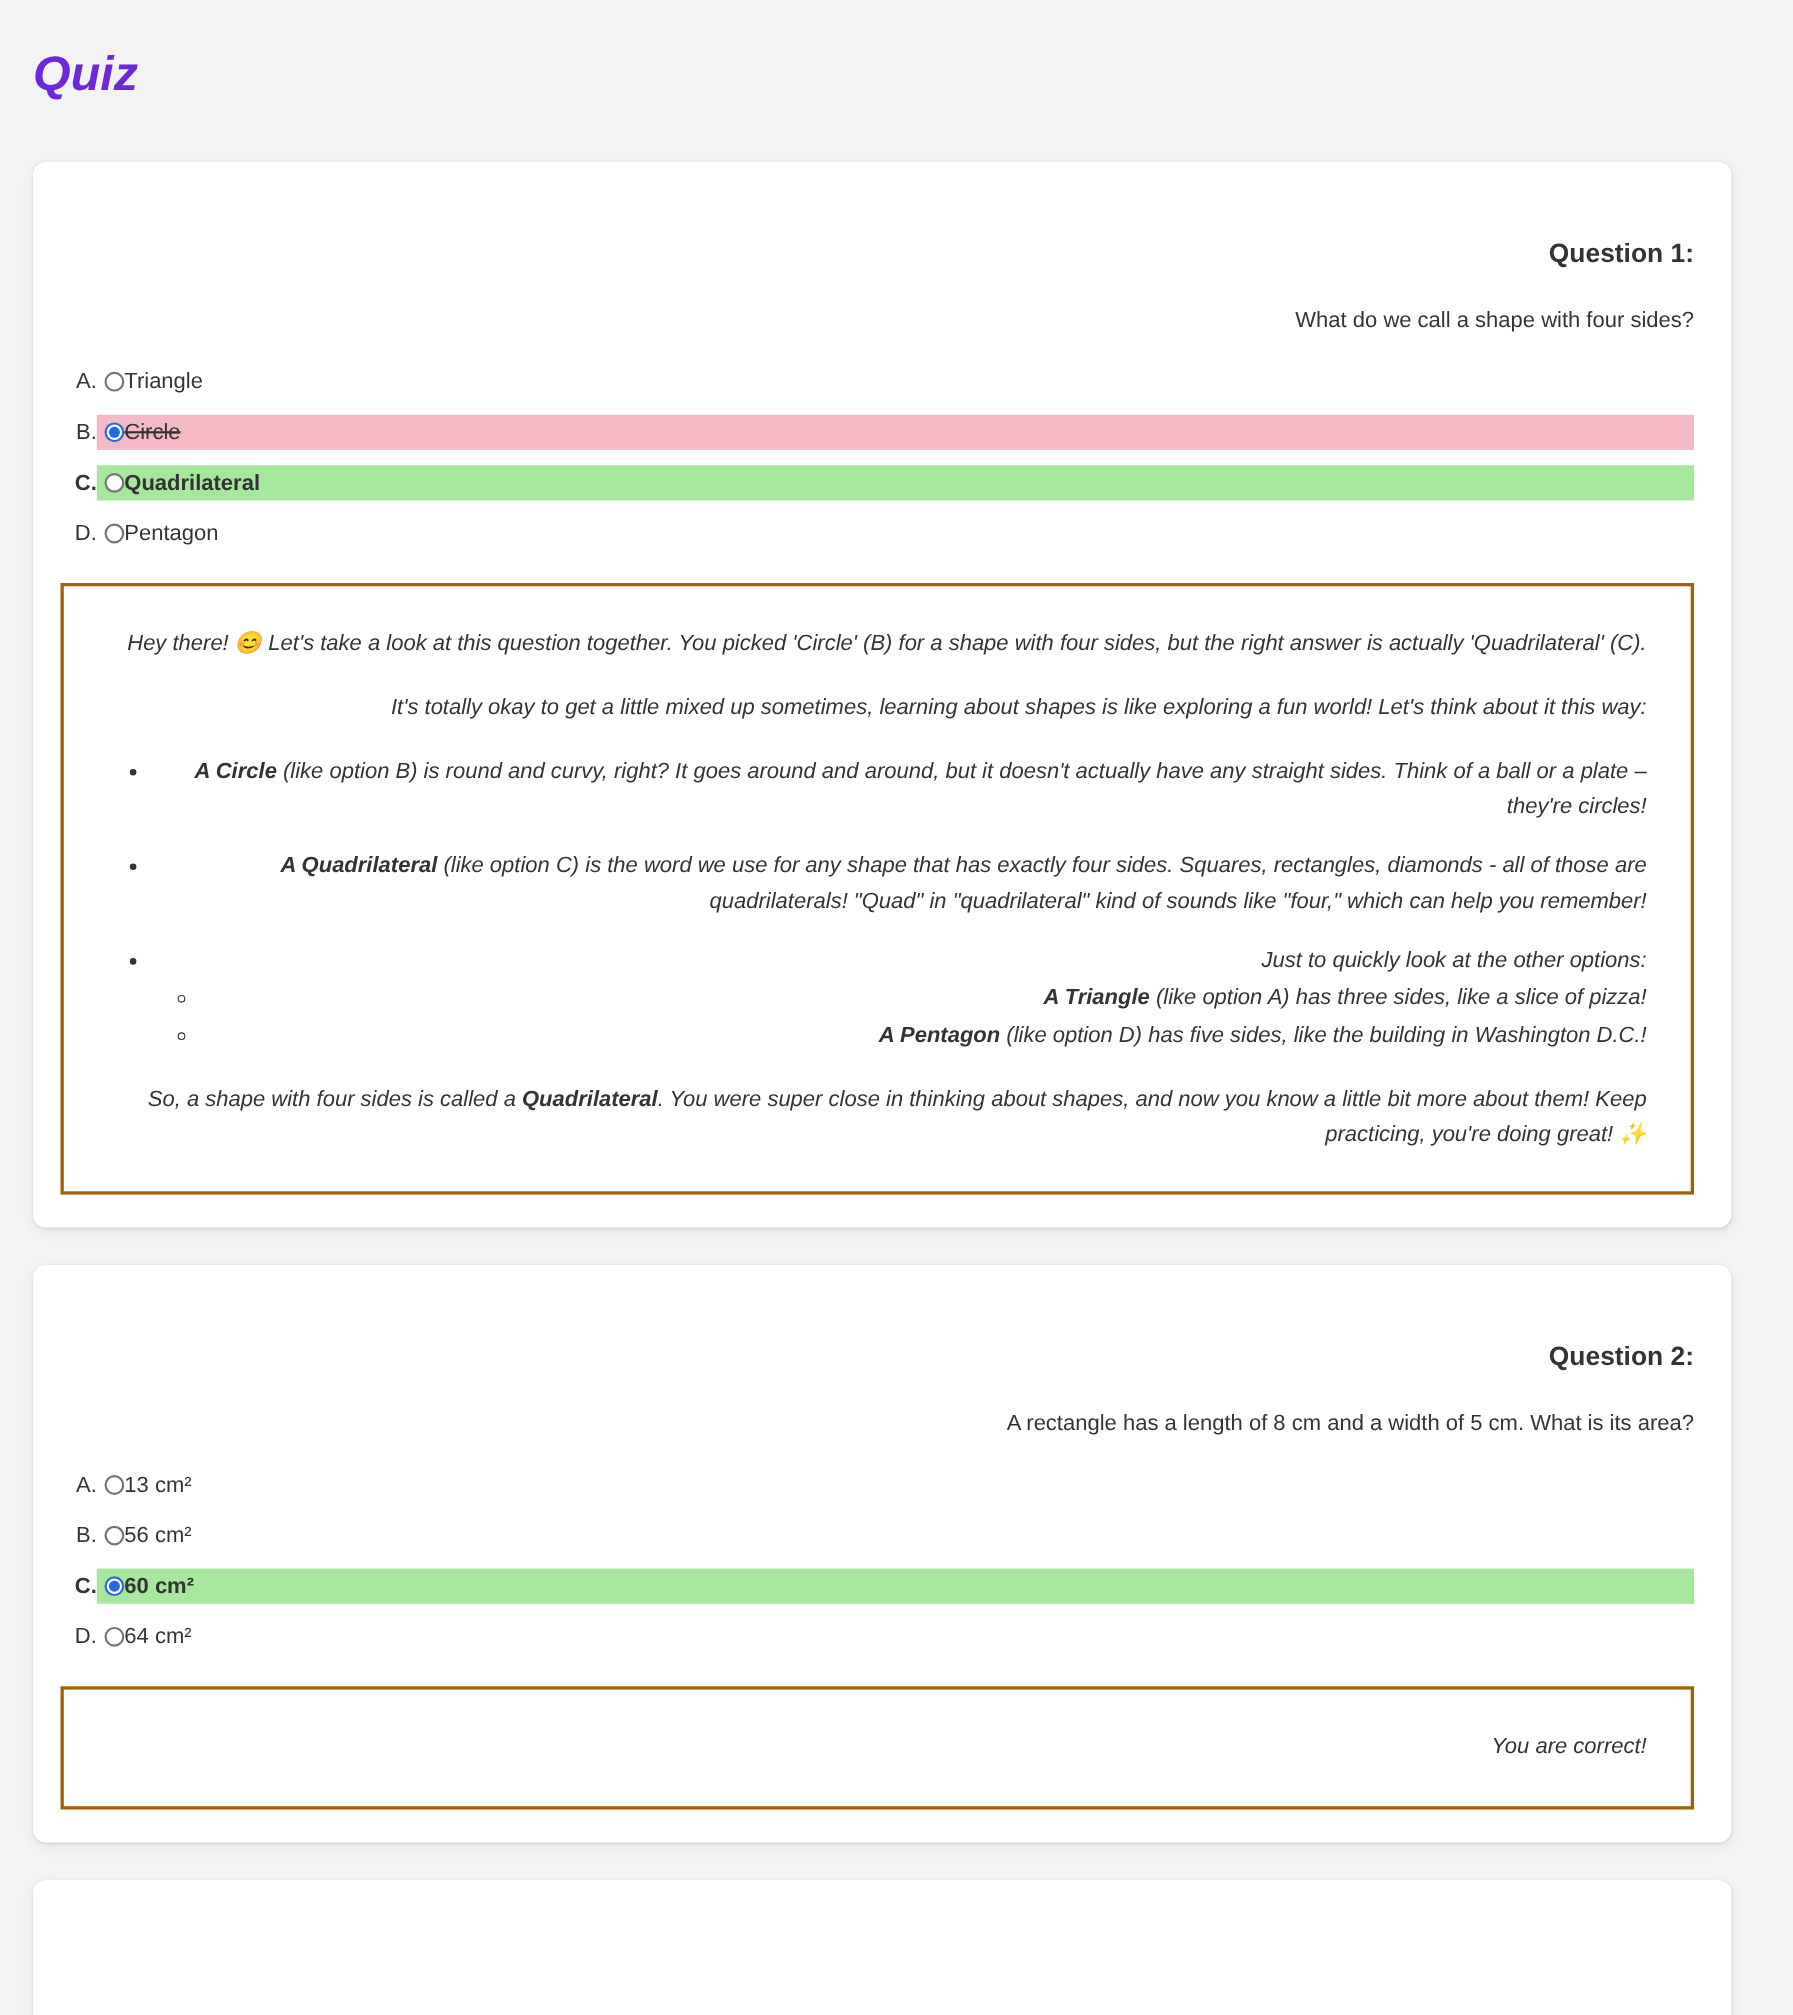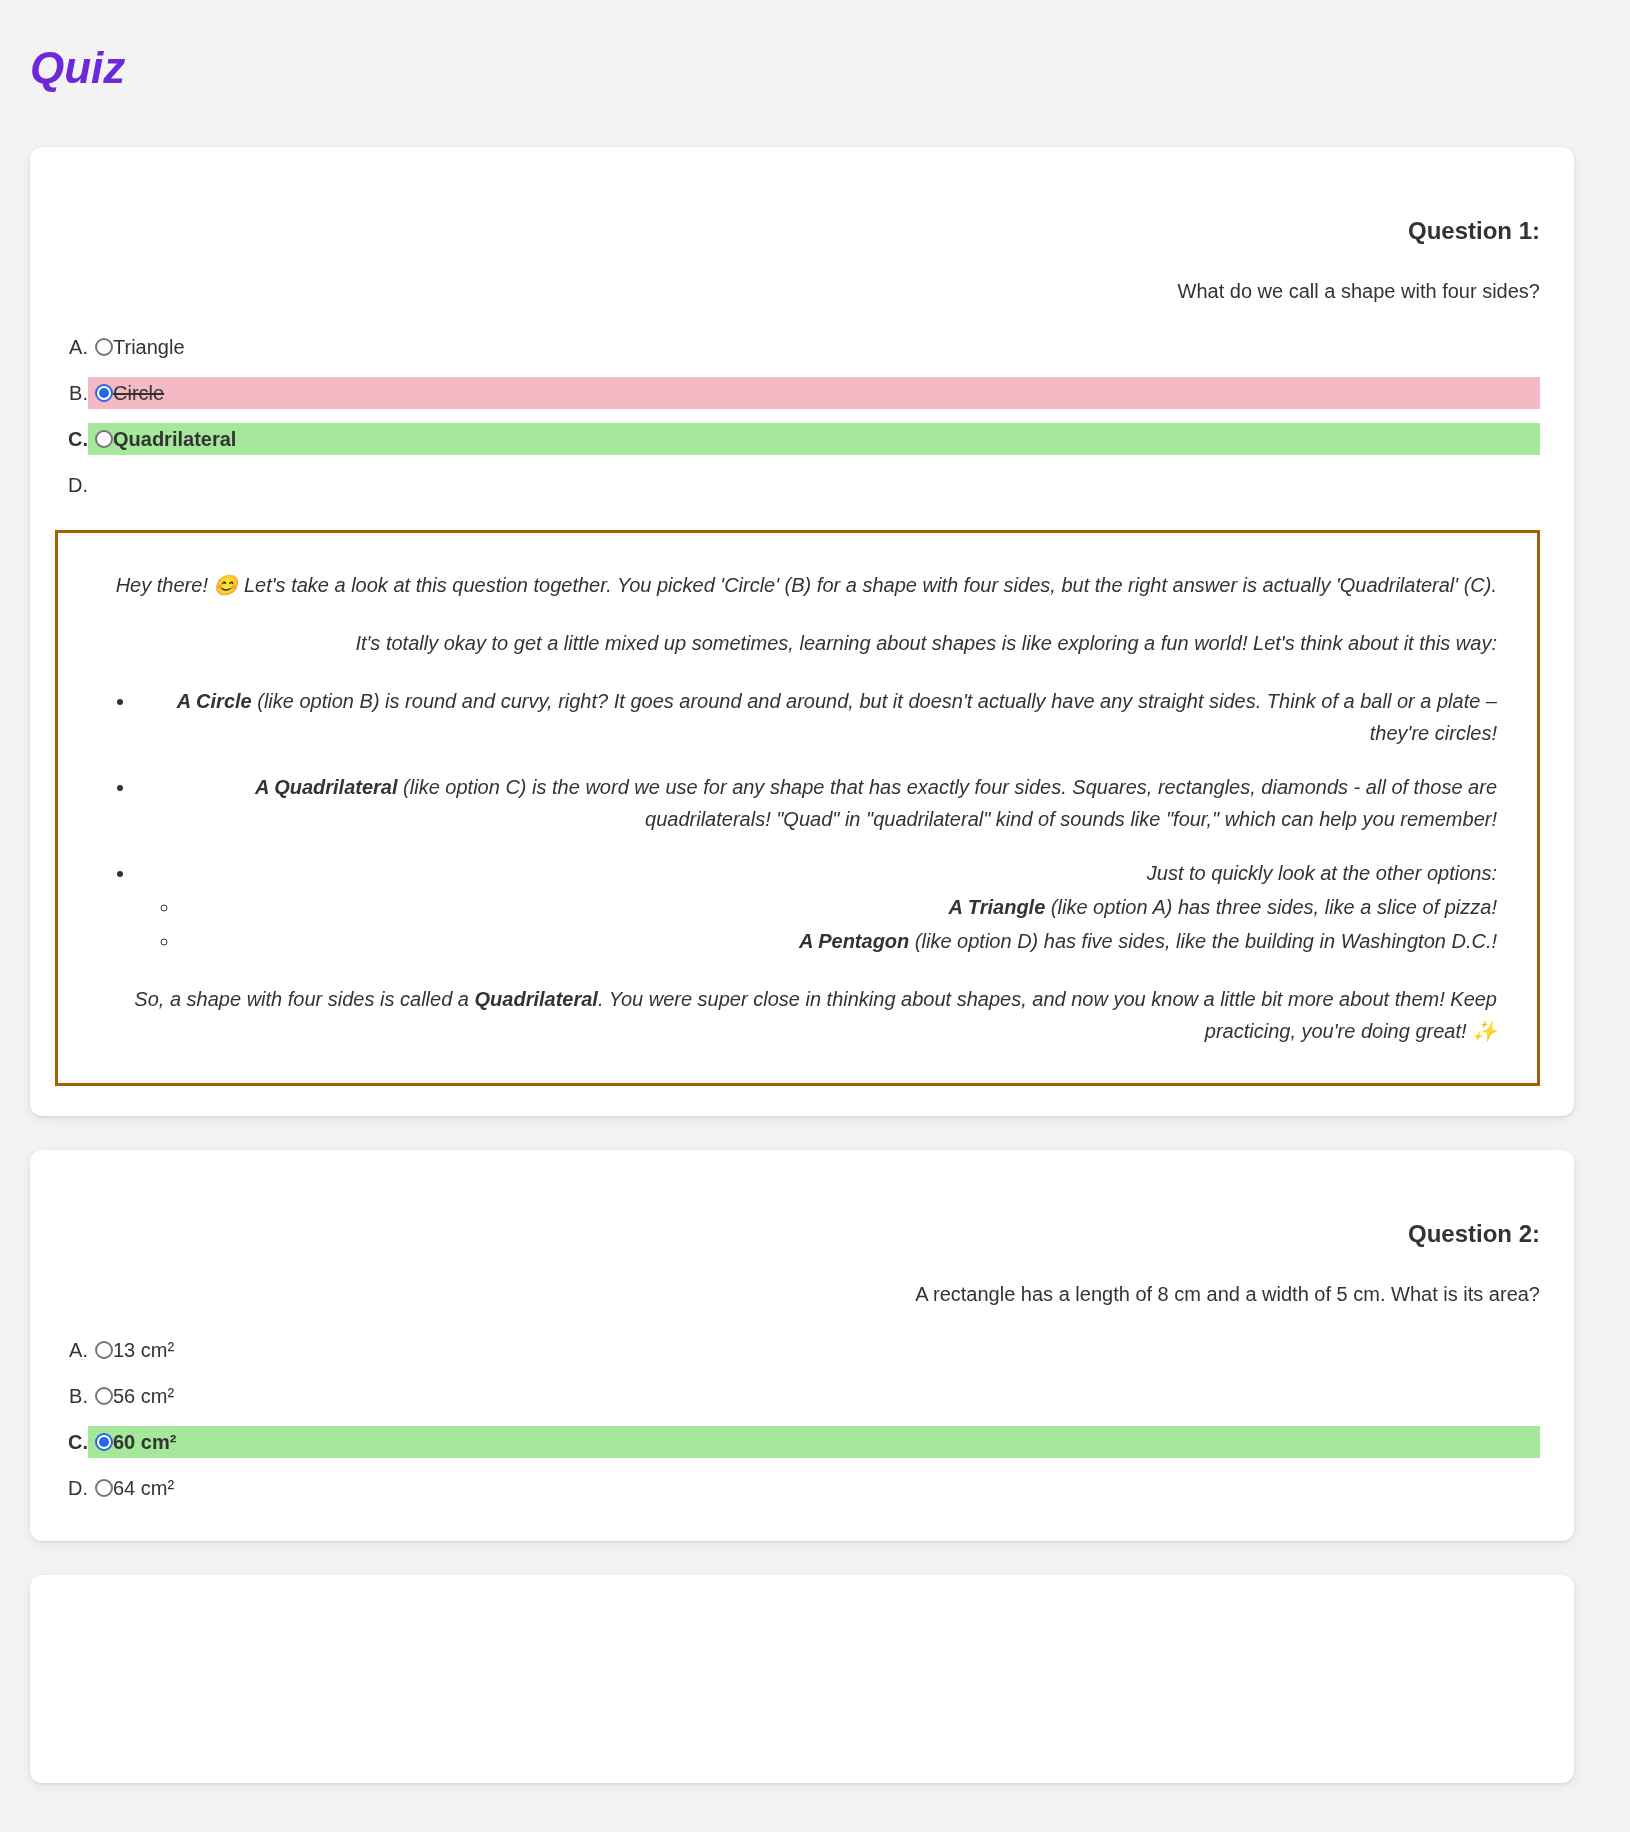--- a/index.html
+++ b/index.html
@@ -65,20 +65,24 @@
       </div>
       <div class="opt correct">
         <span class="opt-letter">C.</span>
         <span class="opt-body">
           <span class="radio"></span>
           <span class="opt-label">Quadrilateral</span>
         </span>
       </div>
       <div class="opt">
         <span class="opt-letter">D.</span>
+        <span class="opt-body">
+          <span class="radio"></span>
+          <span class="opt-label">Pentagon</span>
+        </span>
       </div>
     </div>
 
     <div class="feedback">
       <div>
           <p>Hey there! 😊 Let's take a look at this question together. You picked 'Circle' (B) for a shape with four sides, but the right answer is actually 'Quadrilateral' (C).</p>
           <p>It's totally okay to get a little mixed up sometimes, learning about shapes is like exploring a fun world! Let's think about it this way:</p>
           <ul>
             <li><b>A Circle</b> (like option B) is round and curvy, right? It goes around and around, but it doesn't actually have any straight sides. Think of a ball or a plate – they're circles!</li>
             <li><b>A Quadrilateral</b> (like option C) is the word we use for any shape that has exactly four sides. Squares, rectangles, diamonds - all of those are quadrilaterals! "Quad" in "quadrilateral" kind of sounds like "four," which can help you remember!</li>
@@ -120,17 +124,22 @@
       </div>
       <div class="opt">
         <span class="opt-letter">D.</span>
         <span class="opt-body">
           <span class="radio"></span>
           <span class="opt-label">64 cm²</span>
         </span>
       </div>
     </div>
 
+    <div class="feedback short">
+      <div>
+          <p>You are correct!</p>
+        </div>
+    </div>
   </section>
 
   <section class="card partial"></section>
 
 </div>
 
 </body></html>

